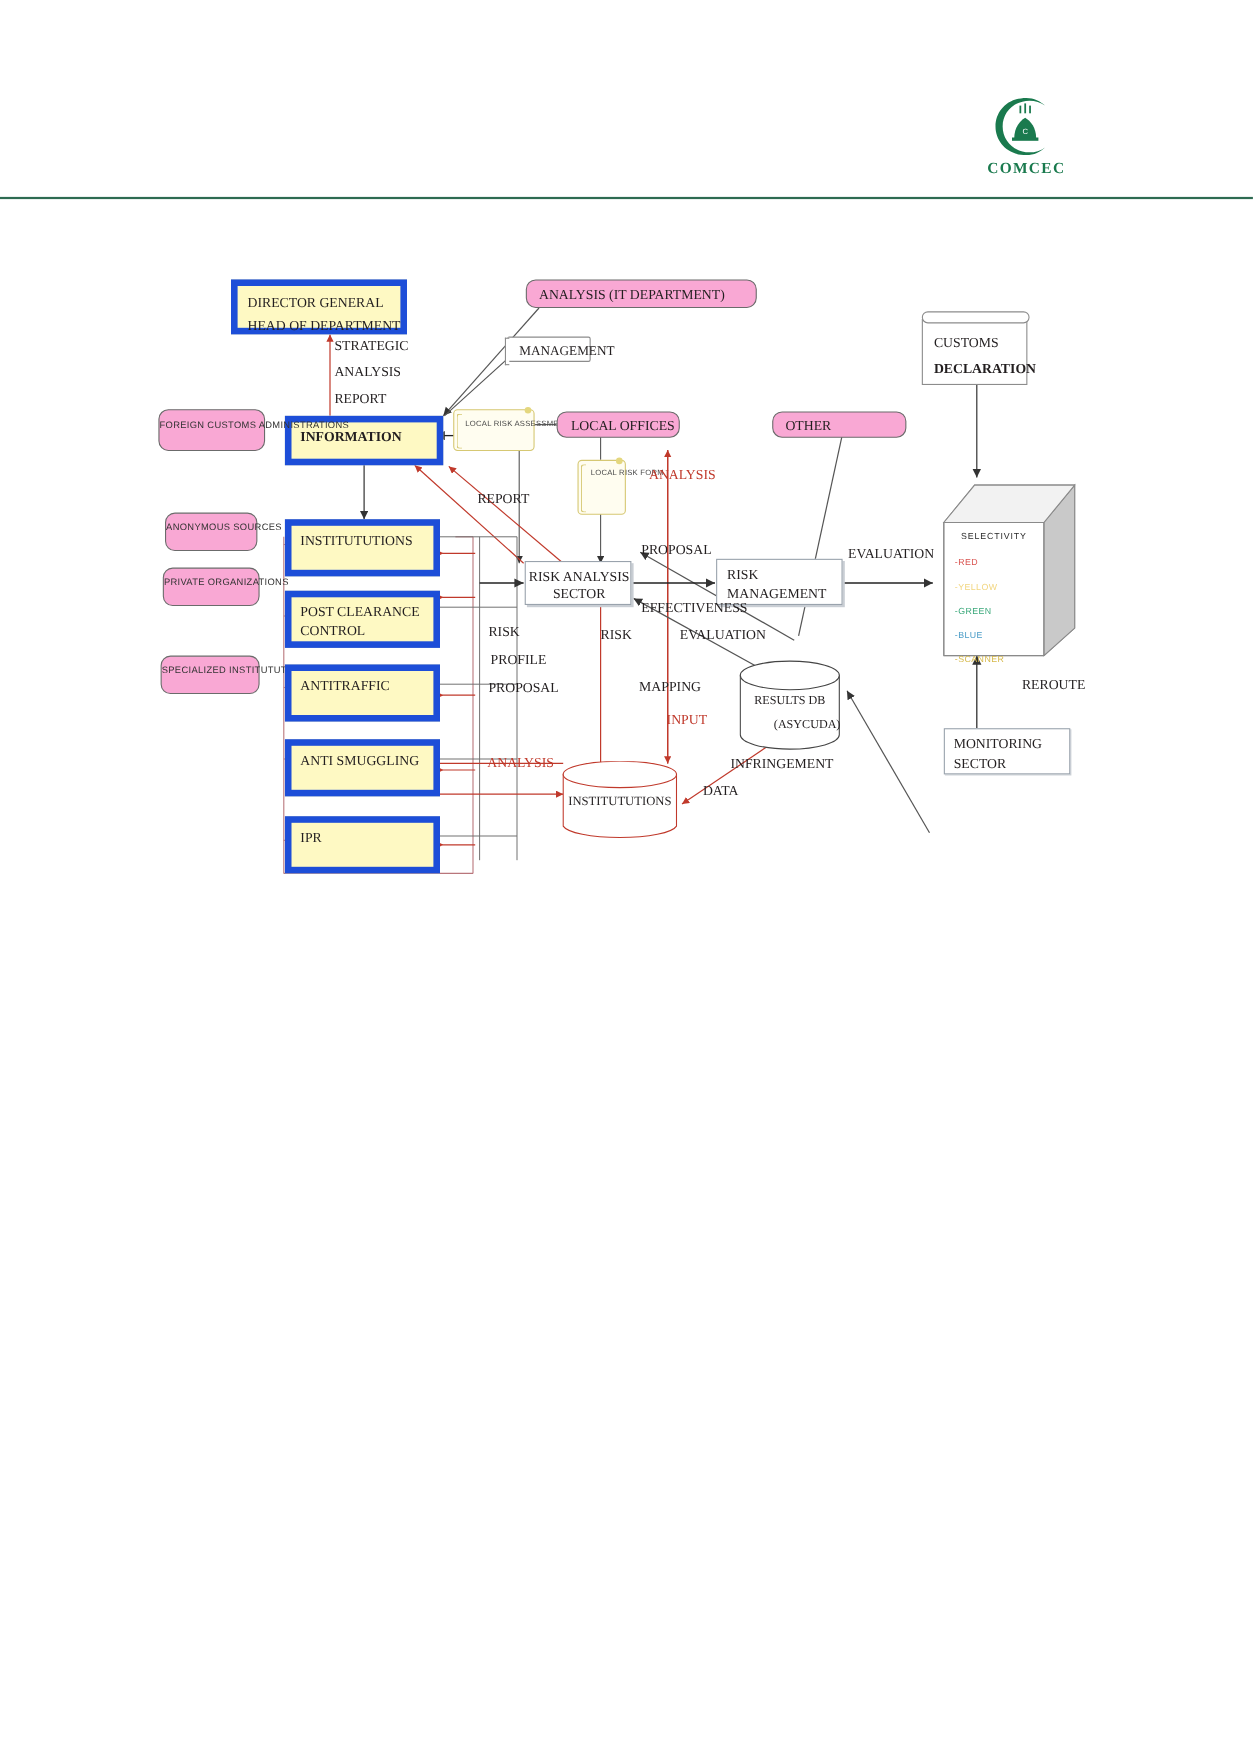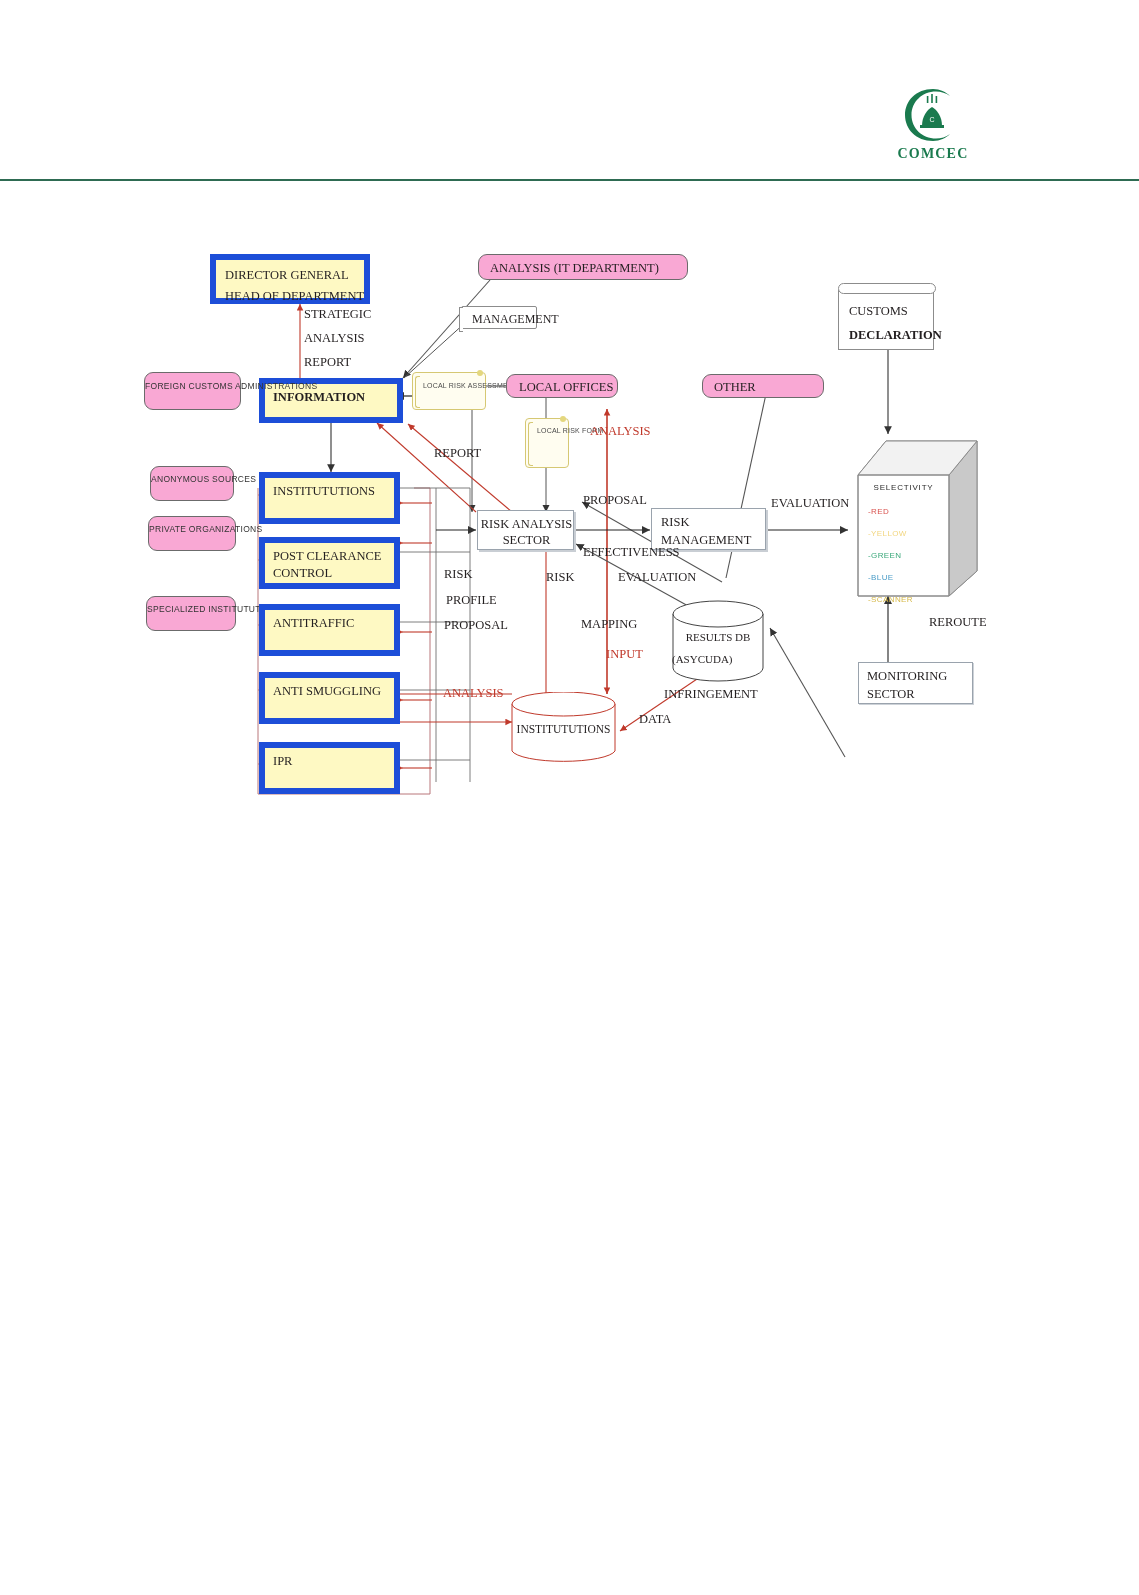--- a/index.html
+++ b/index.html
@@ -266,21 +266,21 @@
     <div class="txt lbl" style="left:8px;top:5px;">MONITORING</div>
     <div class="txt lbl" style="left:8px;top:23px;">SECTOR</div>
   </div>
 
   <div class="node" style="left:672px;top:418px;width:92px;height:82px;">
     <svg width="92" height="82" style="position:absolute;left:0;top:0;">
       <path d="M1,14 L1,68 A45,13 0 0 0 91,68 L91,14 Z" fill="#ffffff" stroke="#444" stroke-width="1"></path>
       <ellipse cx="46" cy="14" rx="45" ry="13" fill="#ffffff" stroke="#444" stroke-width="1"></ellipse>
     </svg>
     <div class="txt lbl" style="left:0;top:30px;width:92px;text-align:center;font-size:11px;">RESULTS DB</div>
-    <div class="txt lbl" style="left:0;top:52px;width:92px;text-align:left;font-size:11px;">(ASYCUDA)</div>
+    <div class="txt lbl" style="left:0;top:52px;width:92px;text-align:right;font-size:11px;">(ASYCUDA)</div>
   </div>
 
   <div class="node" style="left:511px;top:510px;width:105px;height:72px;">
     <svg width="105" height="72" style="position:absolute;left:0;top:0;">
       <path d="M1,12 L1,59 A52,12 0 0 0 104,59 L104,12 Z" fill="#ffffff" stroke="#c0392b" stroke-width="1"></path>
       <ellipse cx="52.5" cy="12" rx="51.5" ry="12" fill="#ffffff" stroke="#c0392b" stroke-width="1"></ellipse>
     </svg>
     <div class="txt lbl" style="left:0;top:30px;width:105px;text-align:center;font-size:11.5px;">INSTITUTUTIONS</div>
   </div>
 

